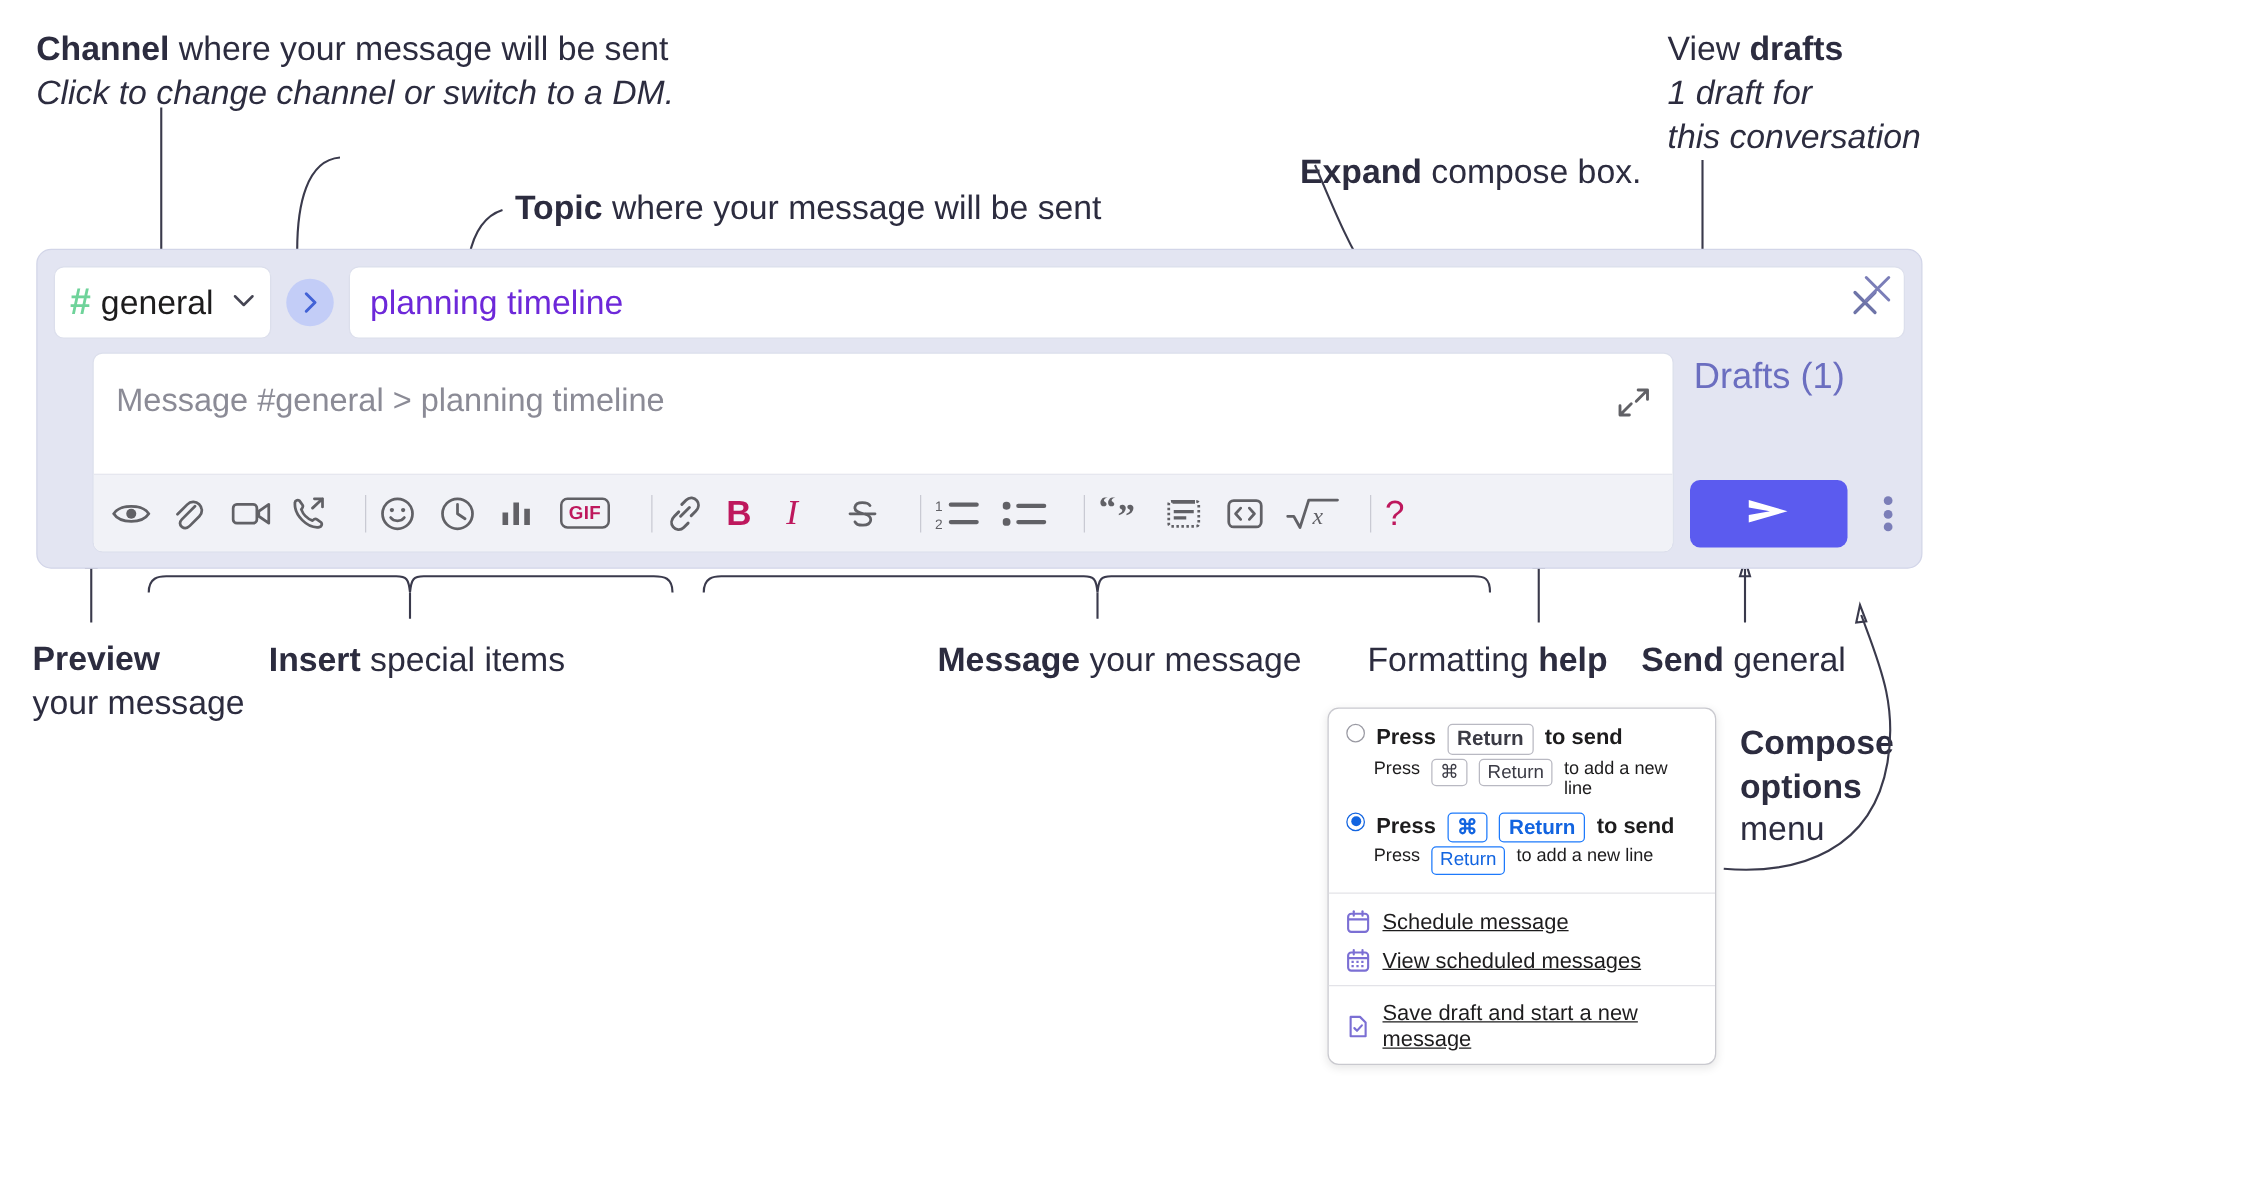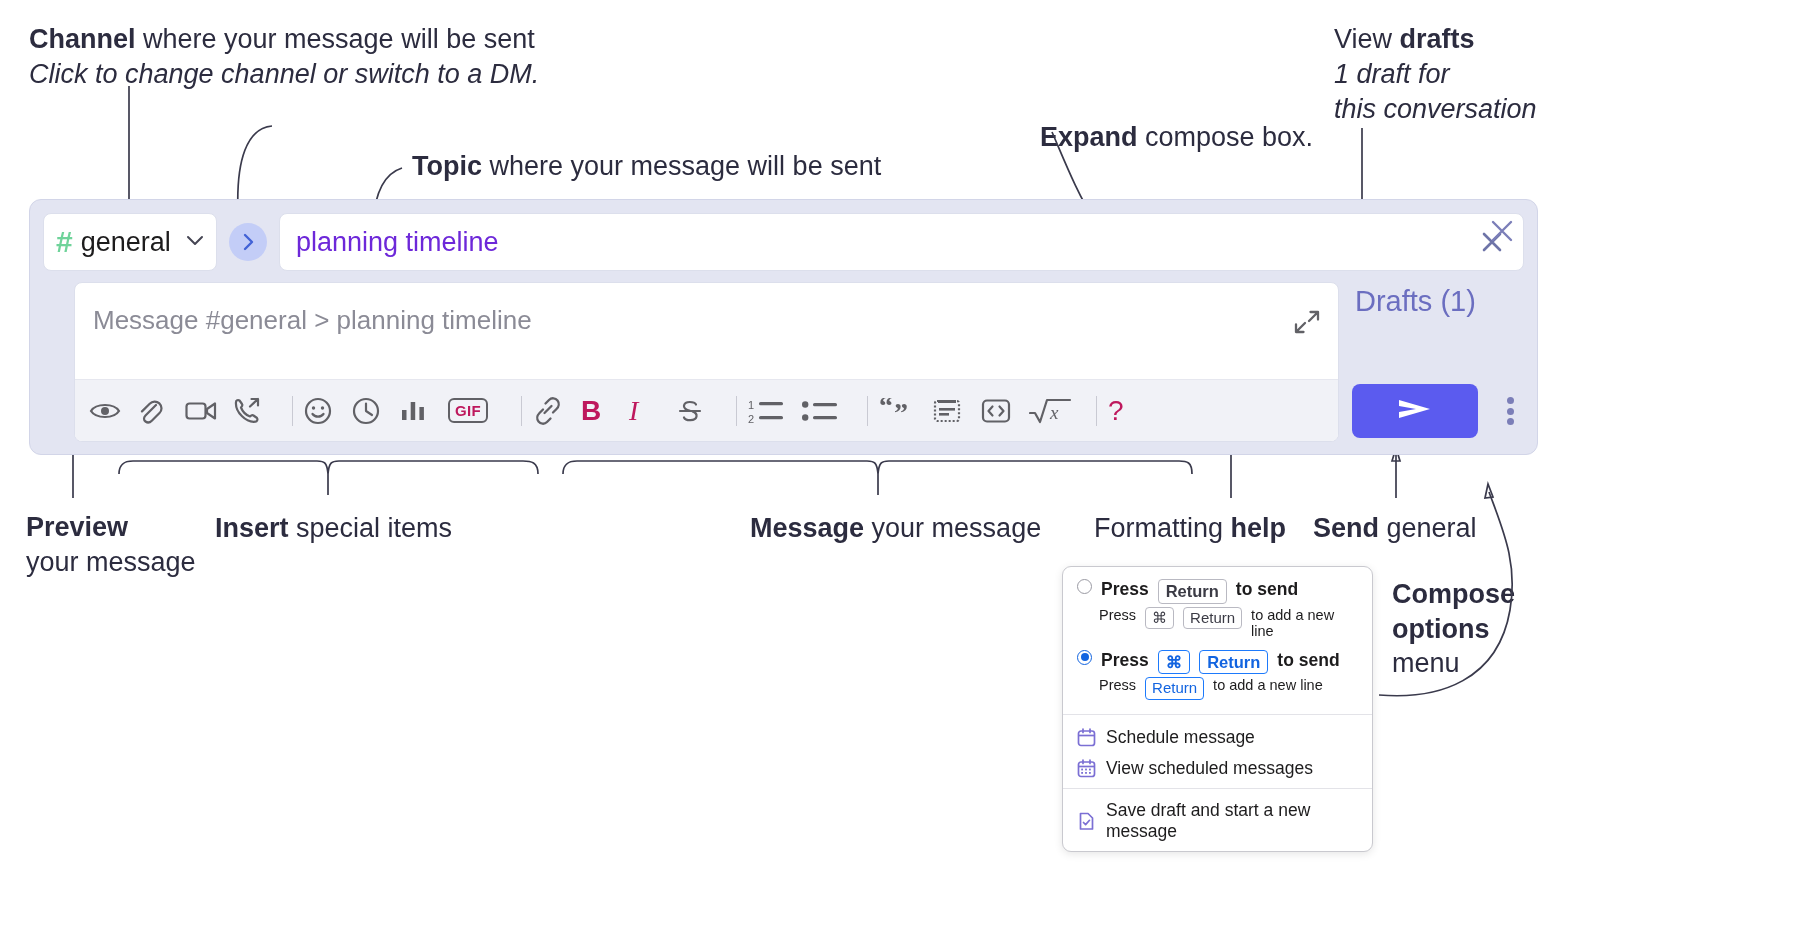--- a/index.html
+++ b/index.html
@@ -89,21 +89,21 @@
   .mrow.sub{font-size:14.5px;padding-left:36px;padding-top:1px;padding-bottom:5px;}
   .radio{width:15px;height:15px;border-radius:50%;border:1.6px solid #9a9aa3;box-sizing:border-box;flex:0 0 auto;cursor:pointer;}
   .radio.on{border-color:#1264e0;position:relative;}
   .radio.on::after{content:"";position:absolute;left:50%;top:50%;transform:translate(-50%,-50%);
     width:8px;height:8px;border-radius:50%;background:#1264e0;}
   .key{border:1px solid #b9b9c2;border-radius:4px;padding:1px 6px;font-size:15px;line-height:1.25;
     display:inline-block;color:#3b3b45;background:#fff;}
   .mrow.main .key{font-size:16.5px;padding:1px 7px;}
   .key.blue{border-color:#1d7afc;color:#1264e0;}
   .mdiv{height:1px;background:#e3e3e8;margin:9px 0 7px 0;}
-  .mitem{display:flex;align-items:center;gap:10px;padding:5px 14px;font-size:17.5px;cursor:pointer;}
+  .mitem{display:flex;align-items:center;gap:10px;padding:5px 14px;font-size:17.5px;cursor:pointer;text-decoration:underline;}
   .mitem svg{flex:0 0 auto;display:block;}
   .mpad{padding-bottom:9px;}
 </style>
 </head>
 <body>
 
 <div id="stage">
 
   <div class="anno a-lg" style="left:29px;top:22px;">
     <div><b>Channel</b><span> where your message will be sent</span></div>

